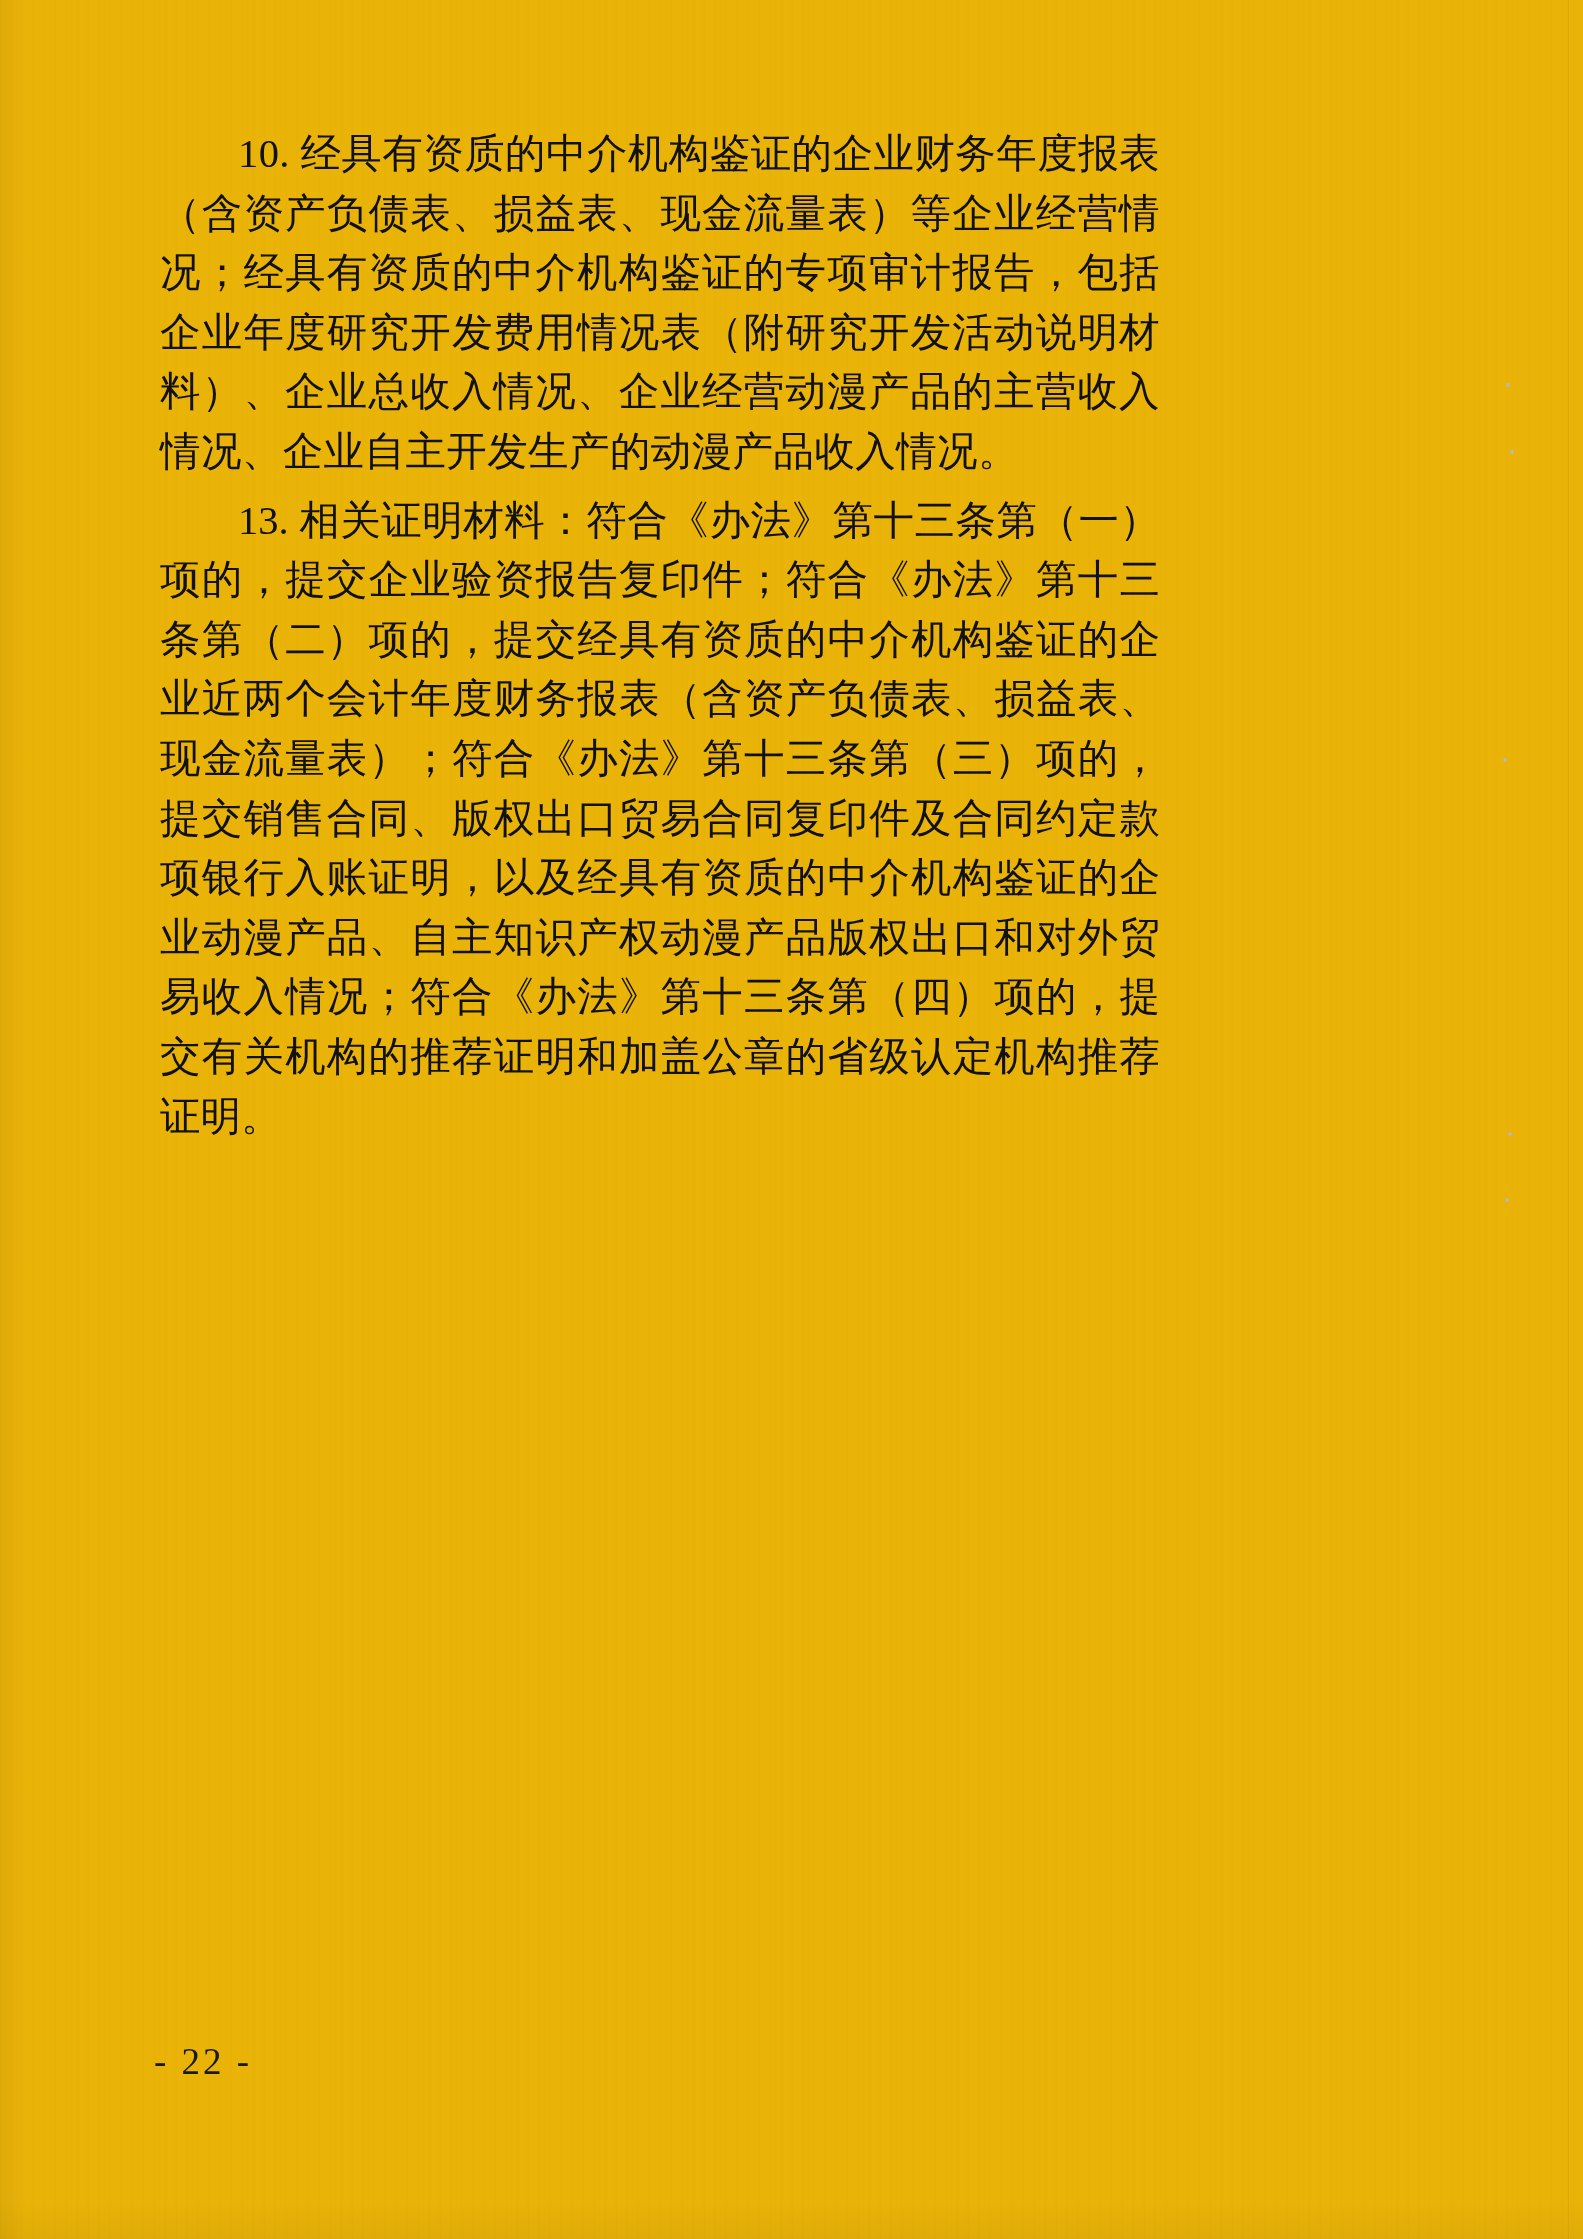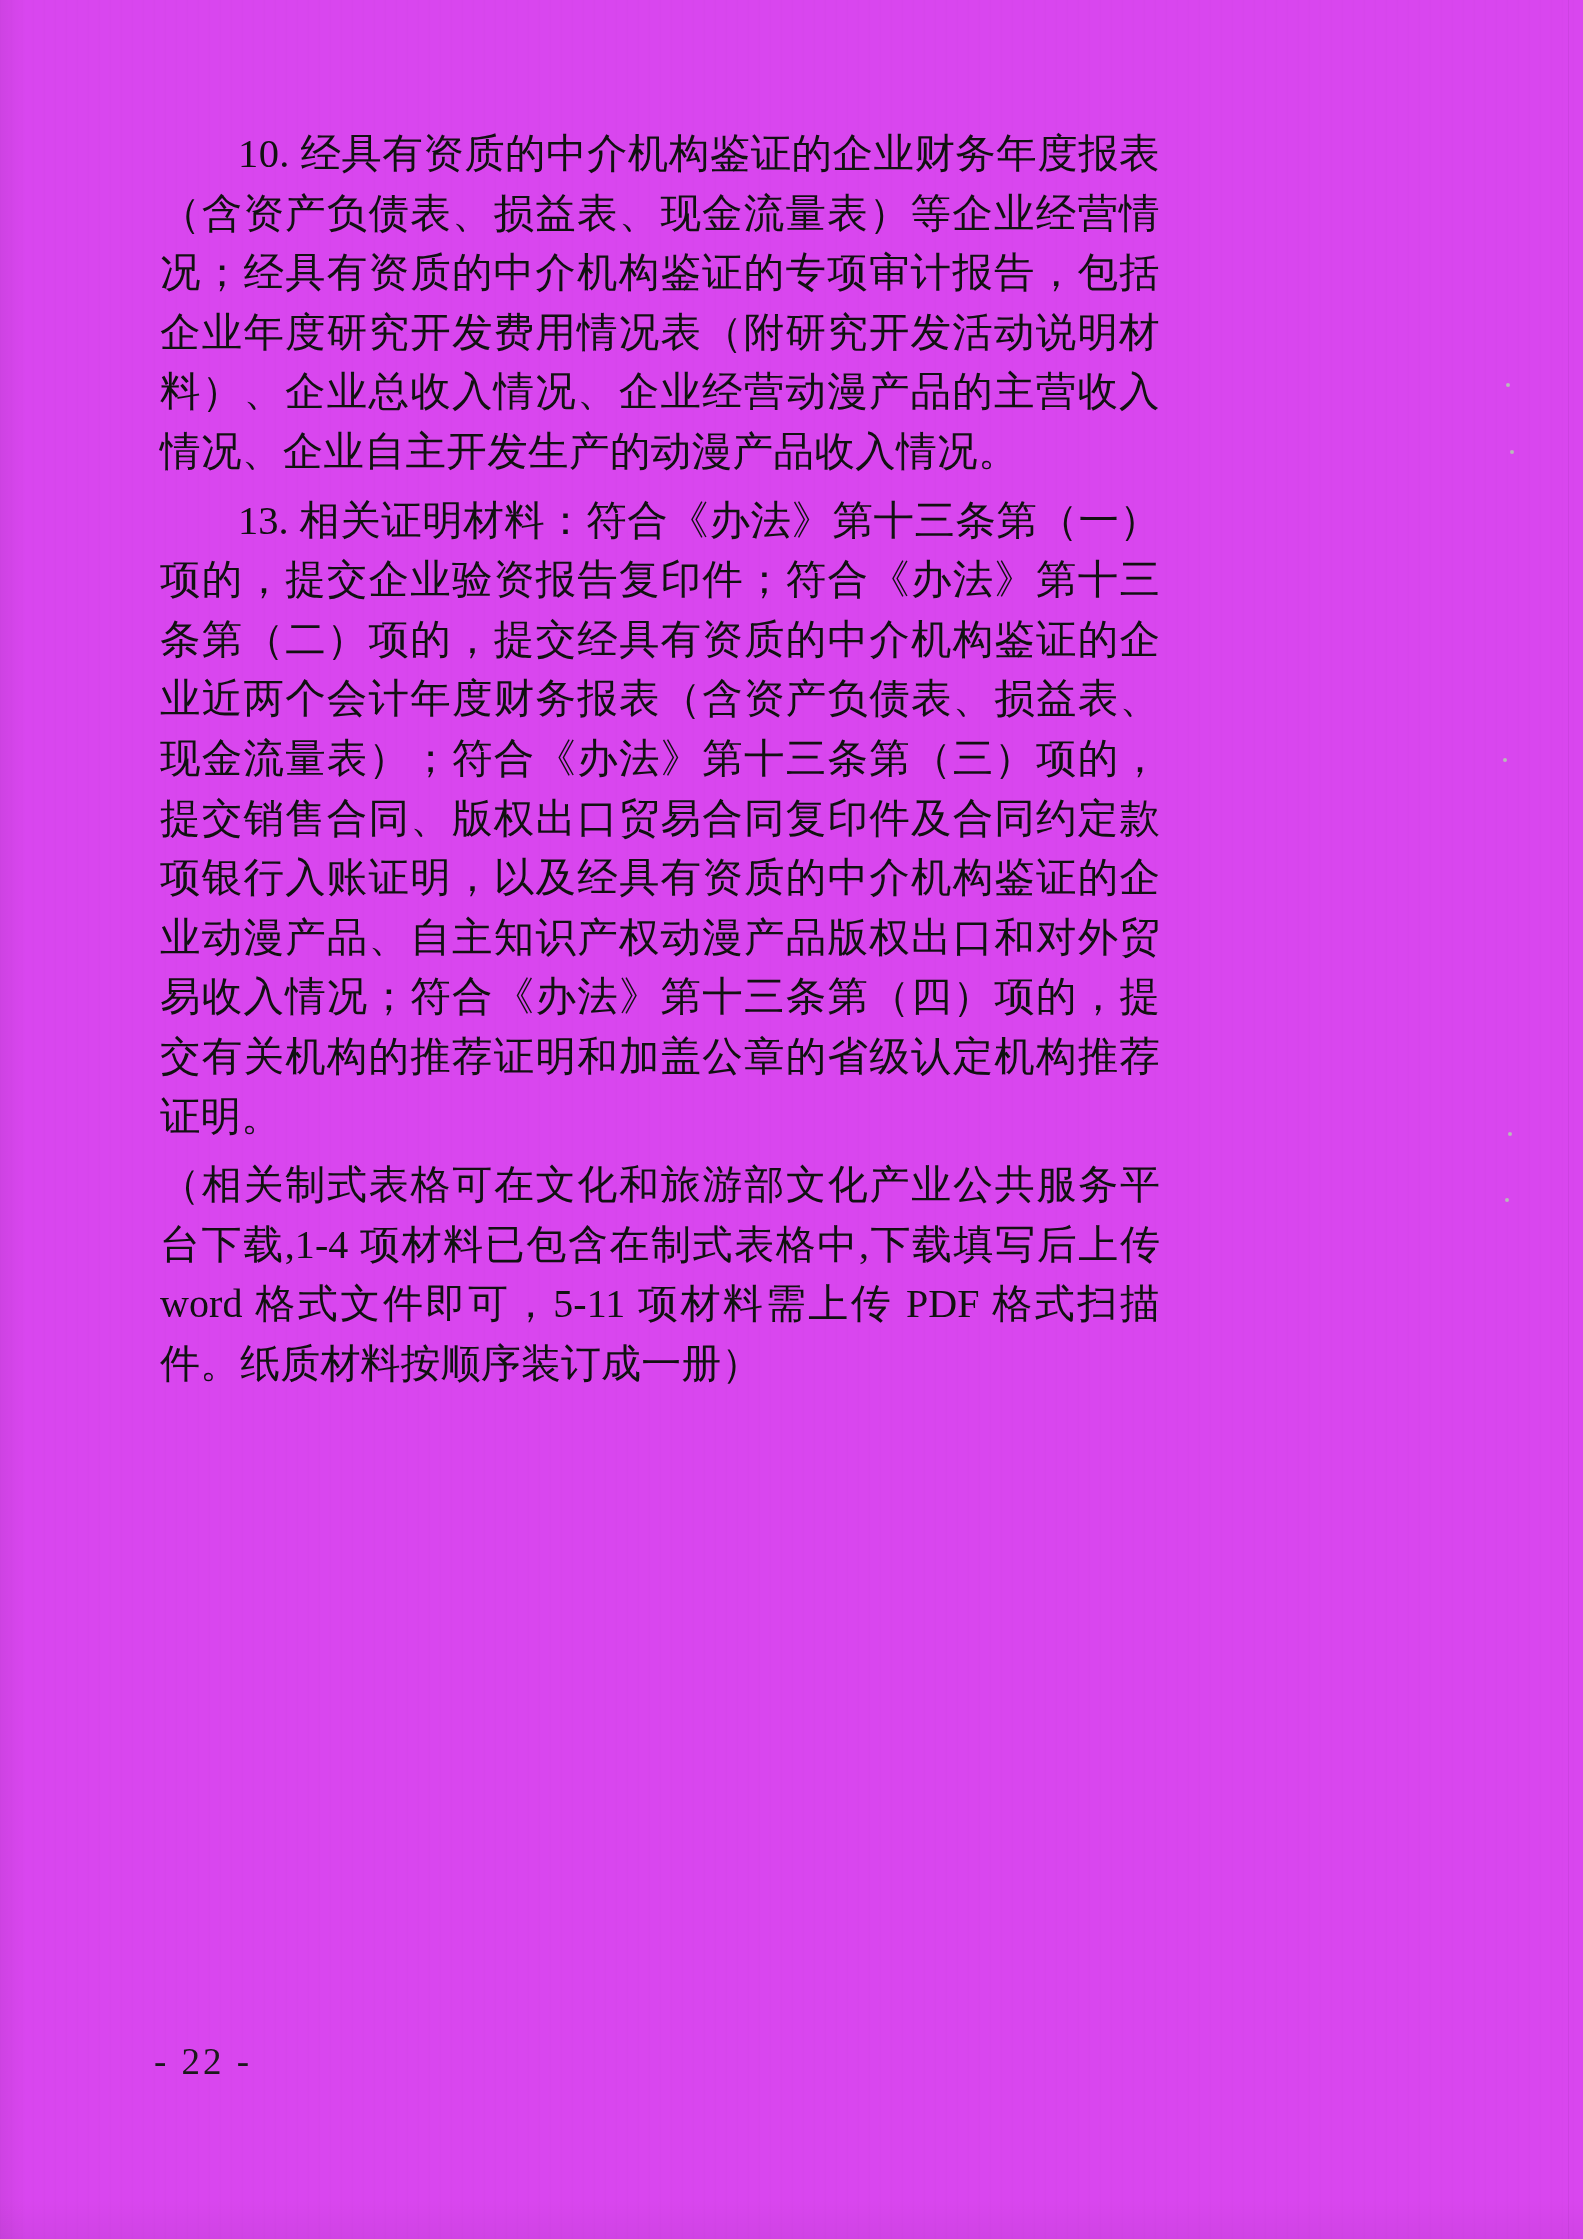--- a/index.html
+++ b/index.html
@@ -7,21 +7,21 @@
     padding: 0;
     background: #ffffff;
   }
   body {
     font-family: "Liberation Serif", "DejaVu Serif", serif;
   }
   .page {
     position: relative;
     width: 1583px;
     height: 2239px;
-    background: #d946ef;
+    background: #eab308;
     overflow: hidden;
     box-sizing: border-box;
   }
   
   .scan-tone {
     position: absolute;
     inset: 0;
     background:
       linear-gradient(90deg, rgba(0,0,0,0.018) 0px, rgba(0,0,0,0) 2px, rgba(0,0,0,0) 9px, rgba(0,0,0,0.015) 11px);
     background-size: 11px 100%;
@@ -129,21 +129,20 @@
   <div class="content">
 
     <p class="para indent">10. 经具有资质的中介机构鉴证的企业财务年度报表（含资产负债表、损益表、现金流量表）等企业经营情况；经具有资质的中介机构鉴证的专项审计报告，包括企业年度研究开发费用情况表（附研究开发活动说明材料）、企业总收入情况、企业经营动漫产品的主营收入情况、企业自主开发生产的动漫产品收入情况。</p>
 
     <div class="gap-para"></div>
 
     <p class="para indent tight">13. 相关证明材料：符合《办法》第十三条第（一）项的，提交企业验资报告复印件；符合《办法》第十三条第（二）项的，提交经具有资质的中介机构鉴证的企业近两个会计年度财务报表（含资产负债表、损益表、现金流量表）；符合《办法》第十三条第（三）项的，提交销售合同、版权出口贸易合同复印件及合同约定款项银行入账证明，以及经具有资质的中介机构鉴证的企业动漫产品、自主知识产权动漫产品版权出口和对外贸易收入情况；符合《办法》第十三条第（四）项的，提交有关机构的推荐证明和加盖公章的省级认定机构推荐证明。</p>
 
     <div class="gap-para"></div>
 
-    <p class="para-note">（相关制式表格可在文化和旅游部文化产业公共服务平台下载,1-4 项材料已包含在制式表格中,下载填写后上传 word 格式文件即可，5-11 项材料需上传 PDF 格式扫描件。纸质材料按顺序装订成一册）</p>
 
   </div>
 
   <div class="page-number">
     <span class="pn-inner">- 22 -</span>
   </div>
 
 </div>
 
 </body></html>

